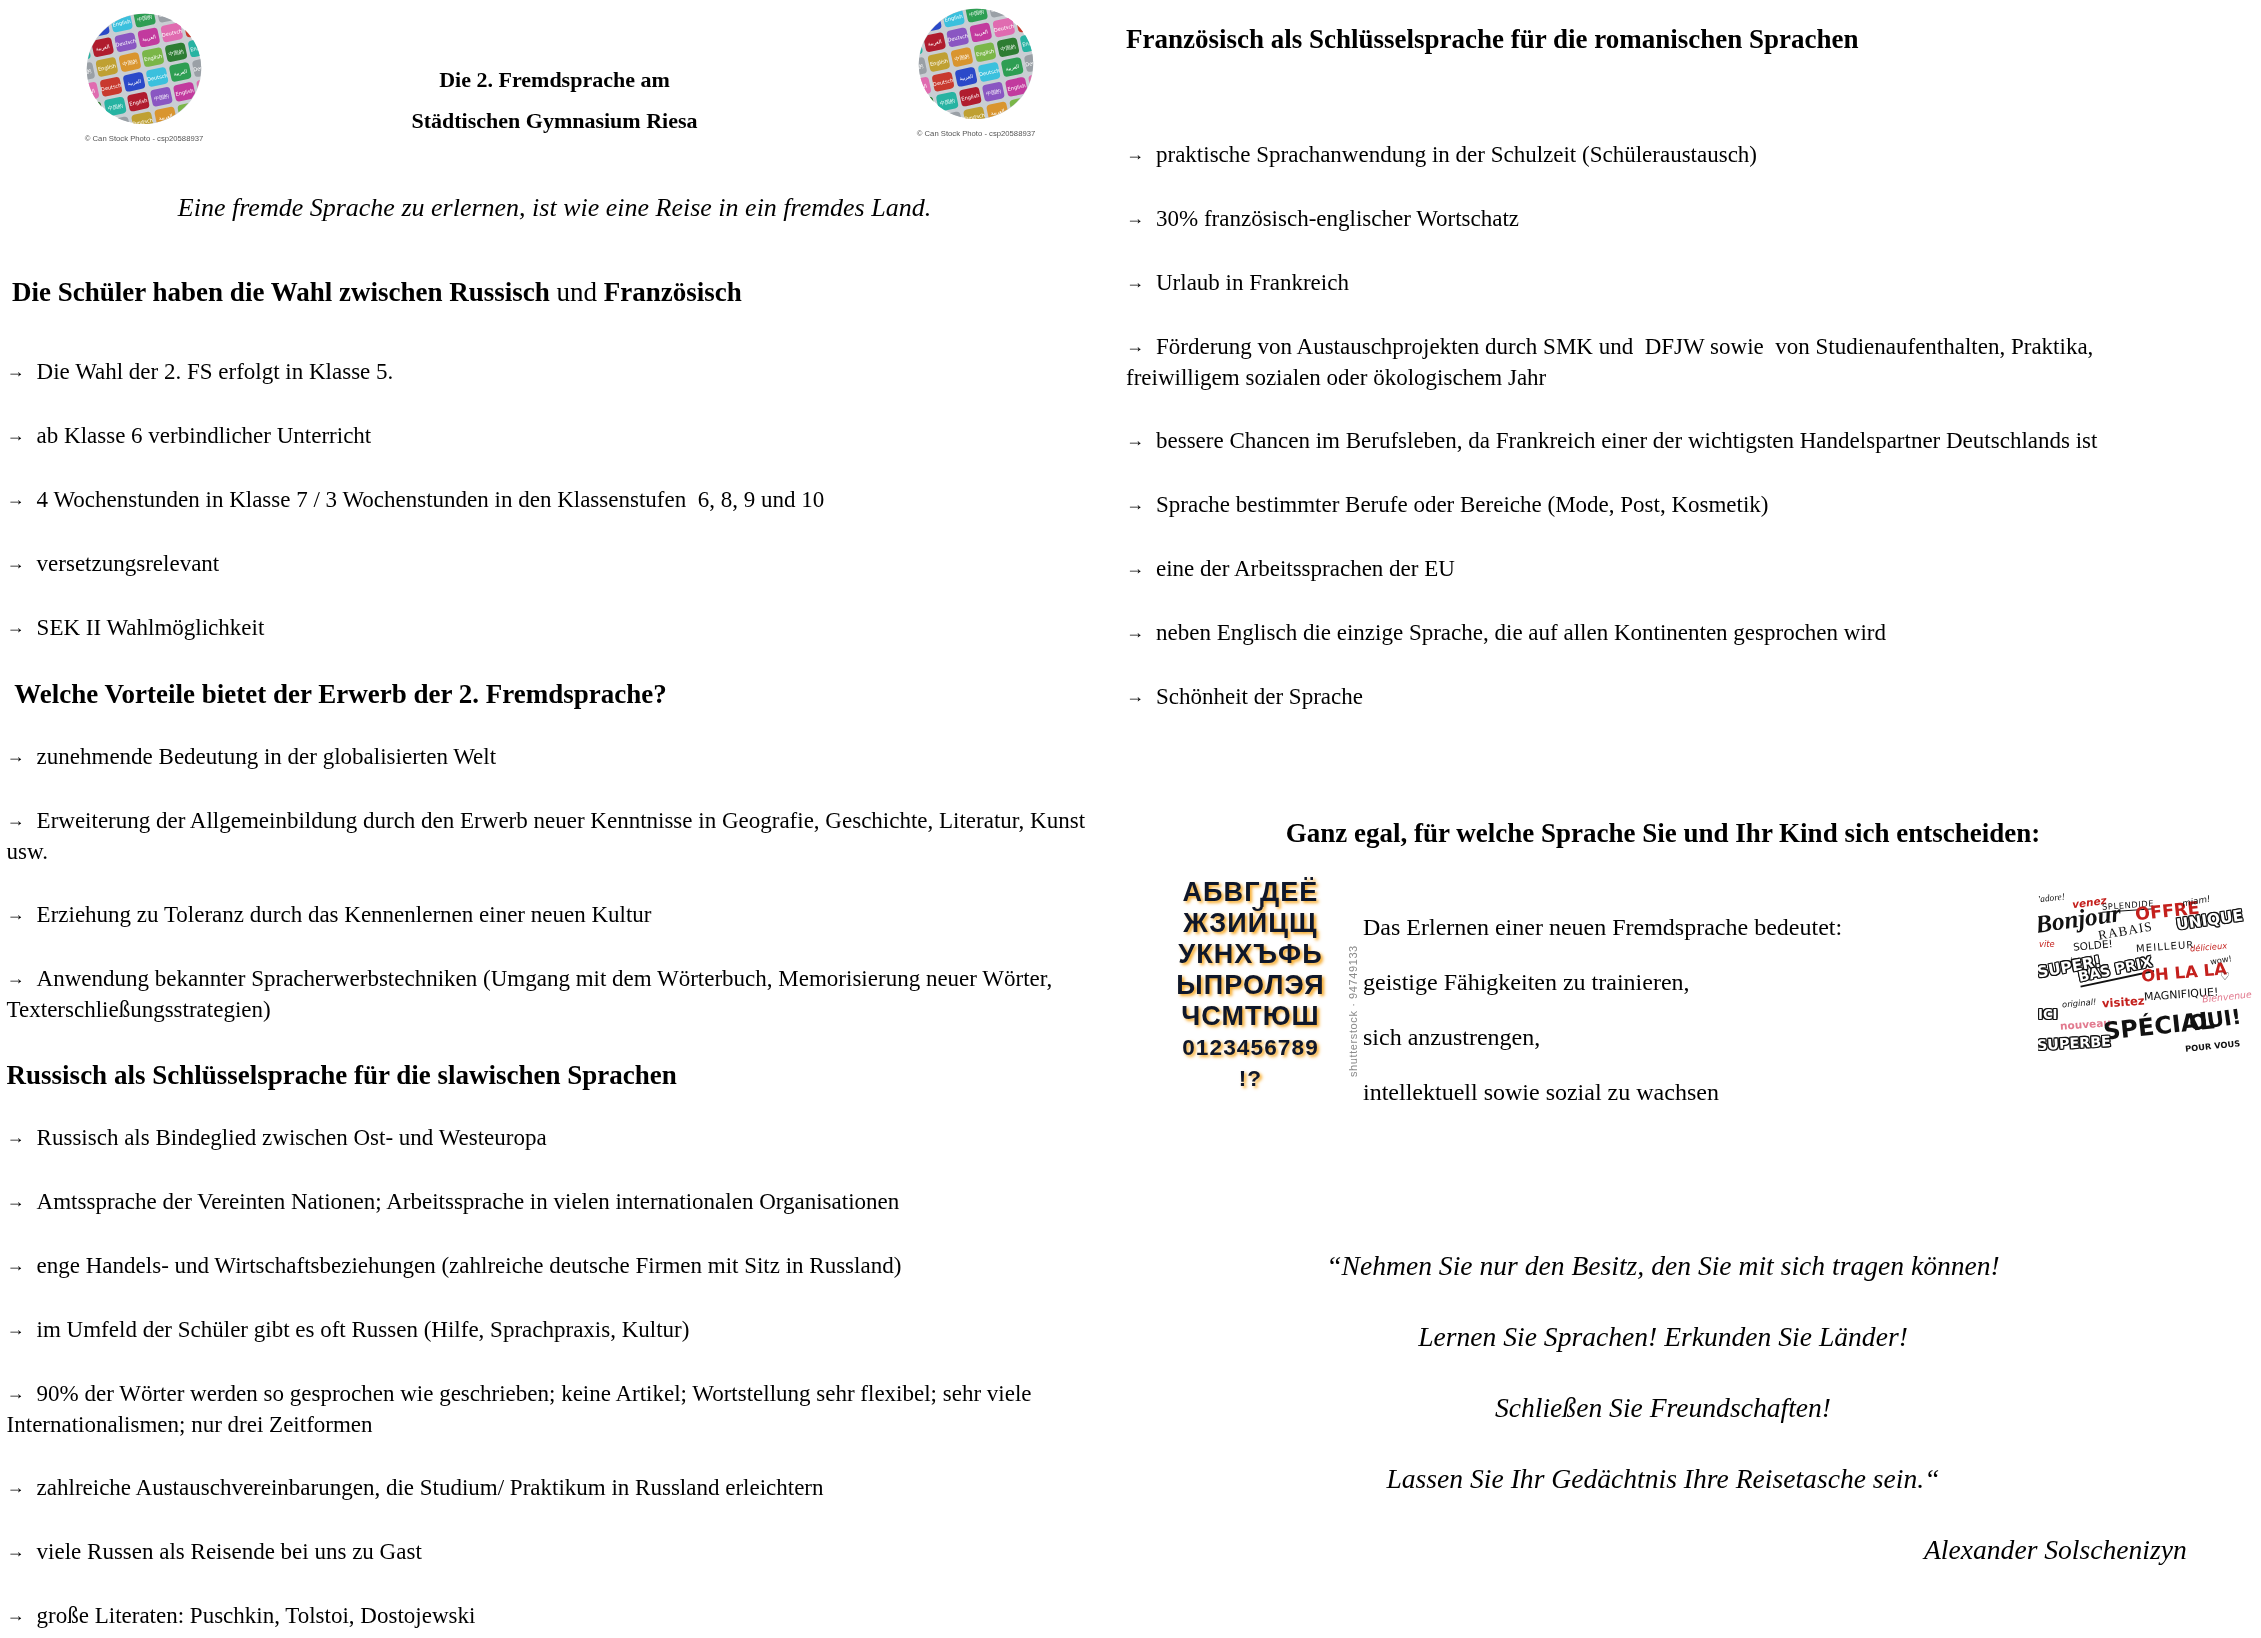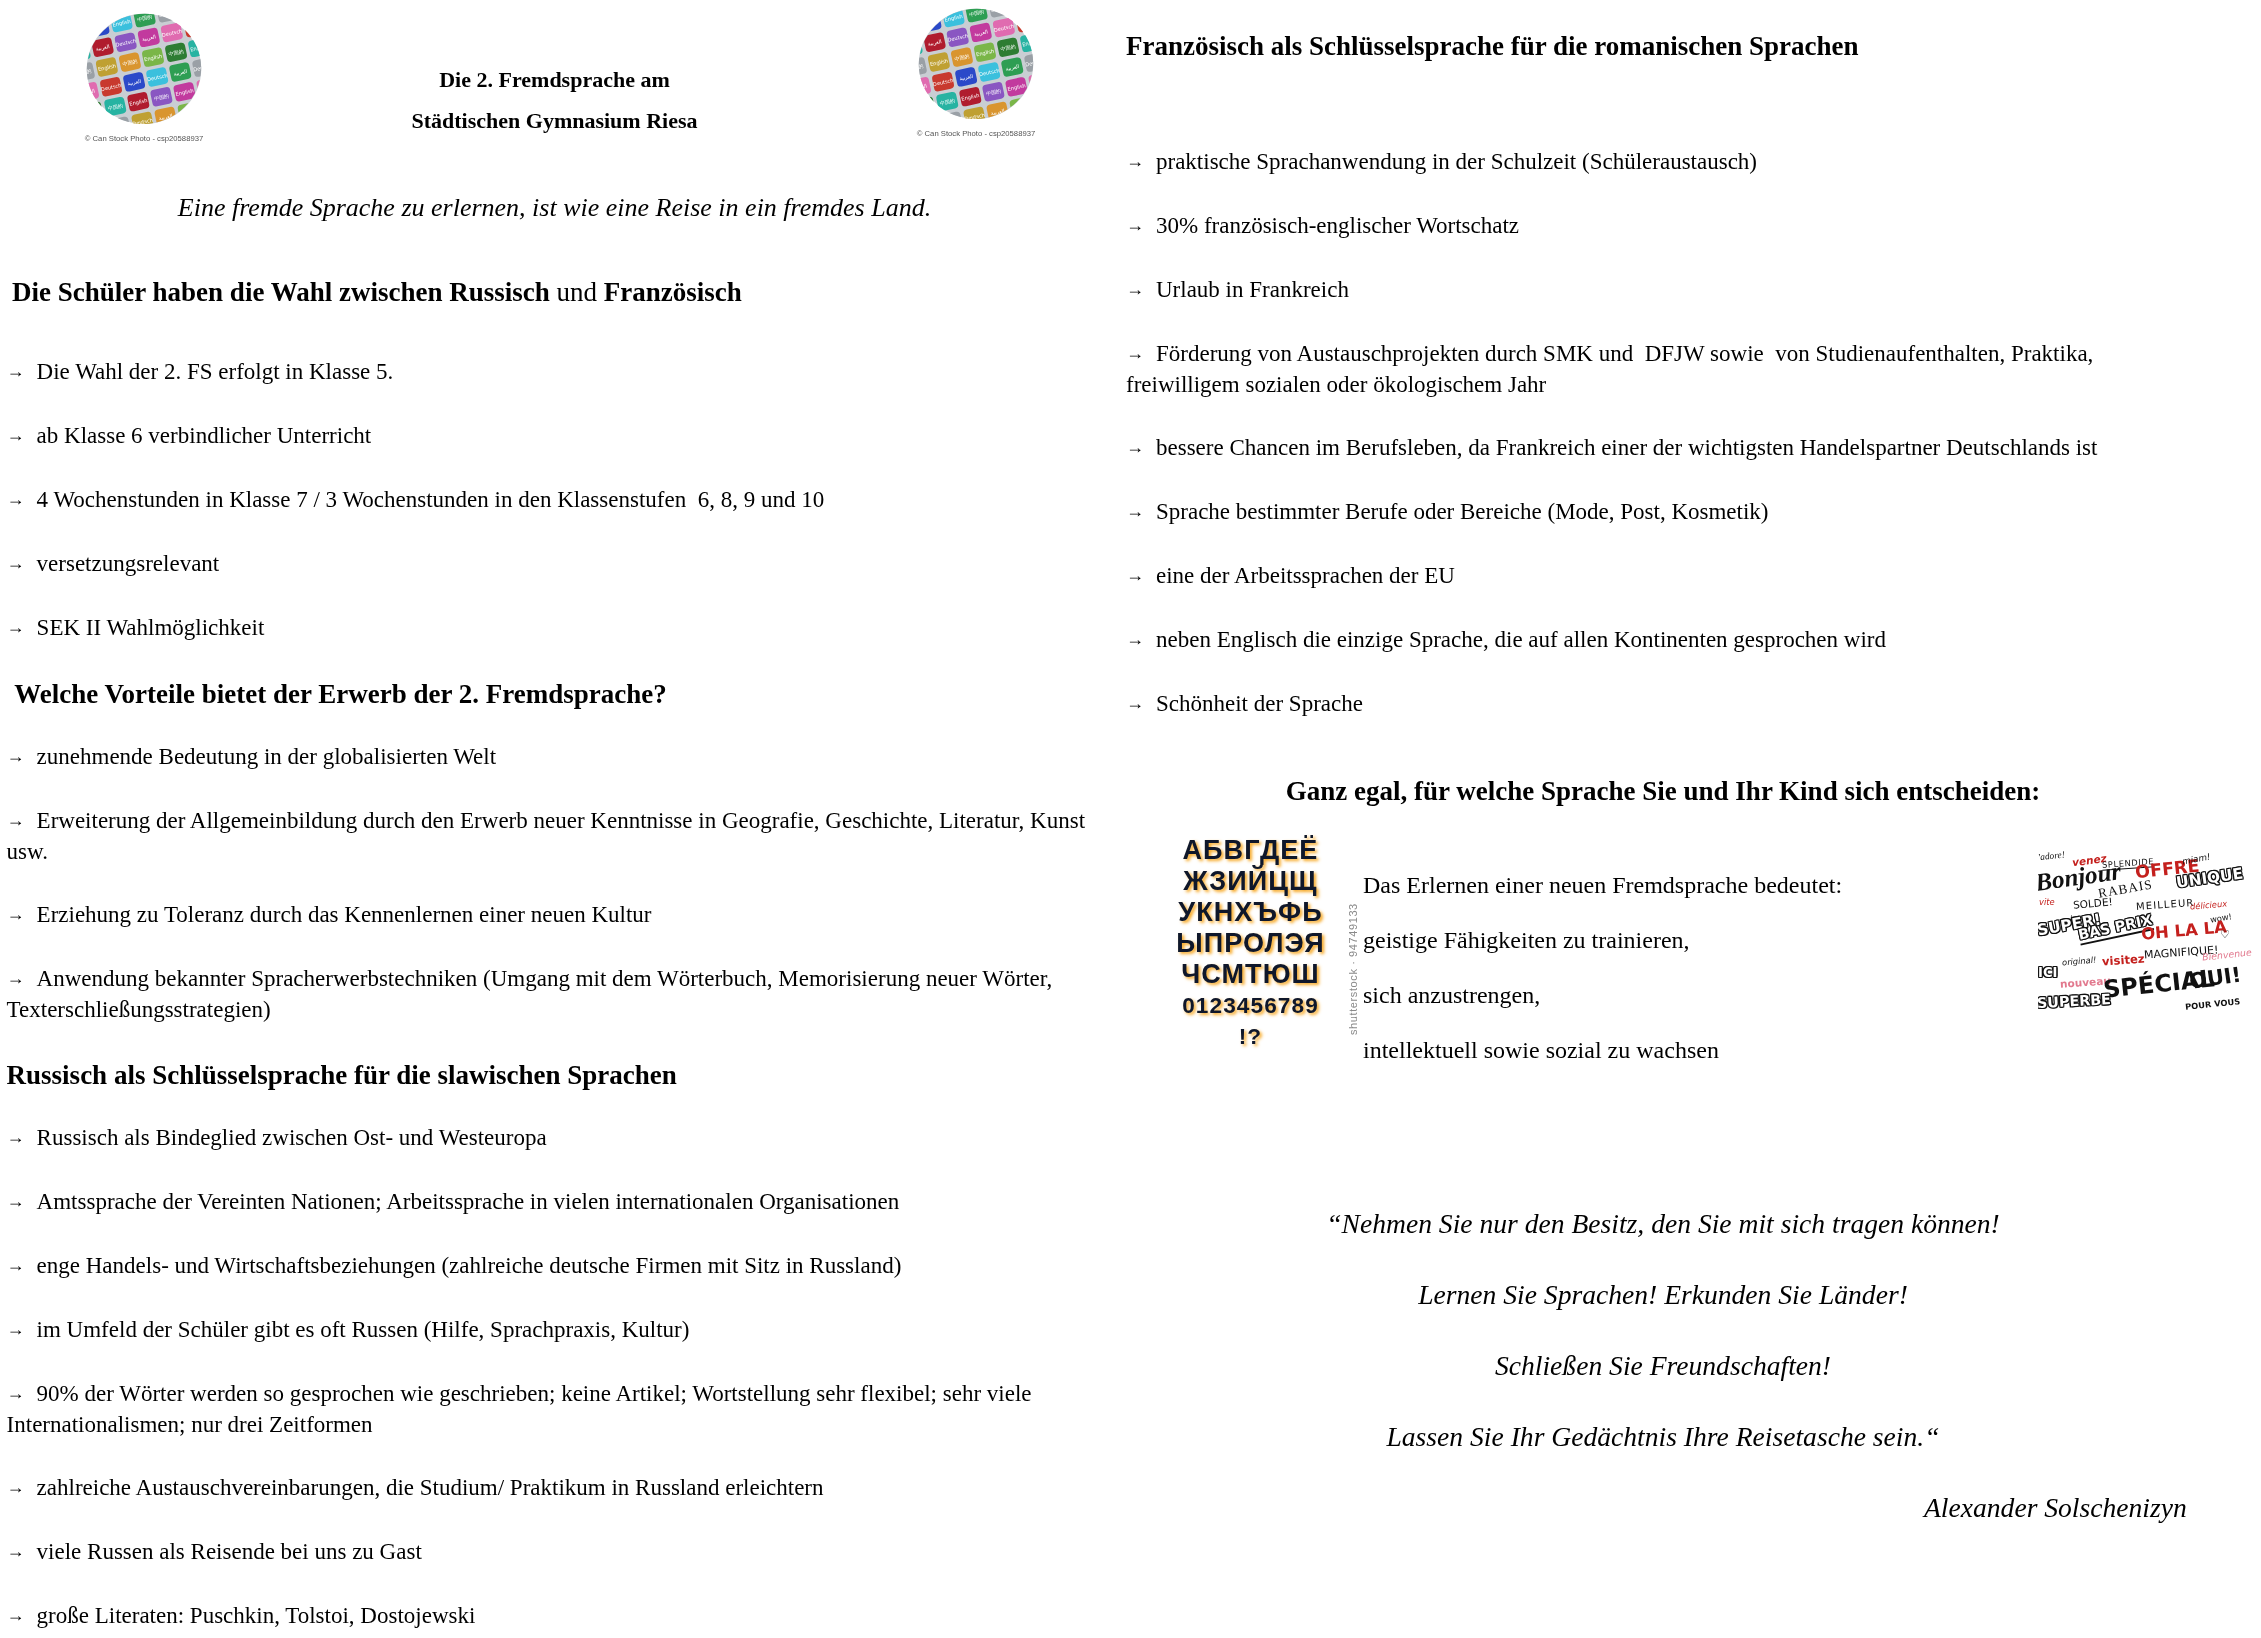--- a/index.html
+++ b/index.html
@@ -24,40 +24,40 @@
     position: absolute; left: 0; top: 44px; width: 1109px;
     text-align: center; font-weight: bold; font-size: 22px; line-height: 41px;
   }
   .subtitle {
     position: absolute; left: 0; top: 165px; width: 1109px;
     text-align: center; font-style: italic; font-size: 26px; line-height: 33px;
   }
 
   
   .col-left-flow  { position: absolute; left: 6.6px;   top: 275px; width: 1095px; }
-  .col-right-flow { position: absolute; left: 1126px; top: 29px;  width: 1074px; }
+  .col-right-flow { position: absolute; left: 1126px; top: 22px;  width: 1074px; }
 
   h2 { font-size: 27px; line-height: 35px; font-weight: bold; margin: 0 0 30px 0; }
   h2.h-choice { margin-left: 5.5px; margin-bottom: 47px; }
   h2.h-advantages { margin-left: 7.7px; }
   h2 .regular { font-weight: normal; }
   h2.right-head { margin-bottom: 83px; }
 
   p.item { font-size: 23px; line-height: 30px; margin: 0 0 33px 0; }
   p.item .txt { white-space: pre-wrap; }
   .arrow {
     display: inline-block;
     font-size: 18px;
     margin-right: 12px;
     transform: translateY(-1.7px);
   }
 
   
   .banner-heading {
-    margin-top: 54px; margin-bottom: 0;
+    margin-top: 103px; margin-bottom: 0;
     text-align: center; font-size: 27px; font-weight: bold; line-height: 35px;
   }
   .trio { position: relative; width: 1135px; height: 237px; margin-top: 22px; }
 
   .banner-lines { position: absolute; left: 237px; right: 259px; top: 15.4px; }
   .banner-line { font-size: 24px; line-height: 31px; margin-bottom: 24px; }
 
   
   .cyr { position: absolute; left: 39px; top: 0px; width: 204px; height: 232px; }
   .cyr-rows { width: 171px; text-align: center; padding-top: 4.4px; }

